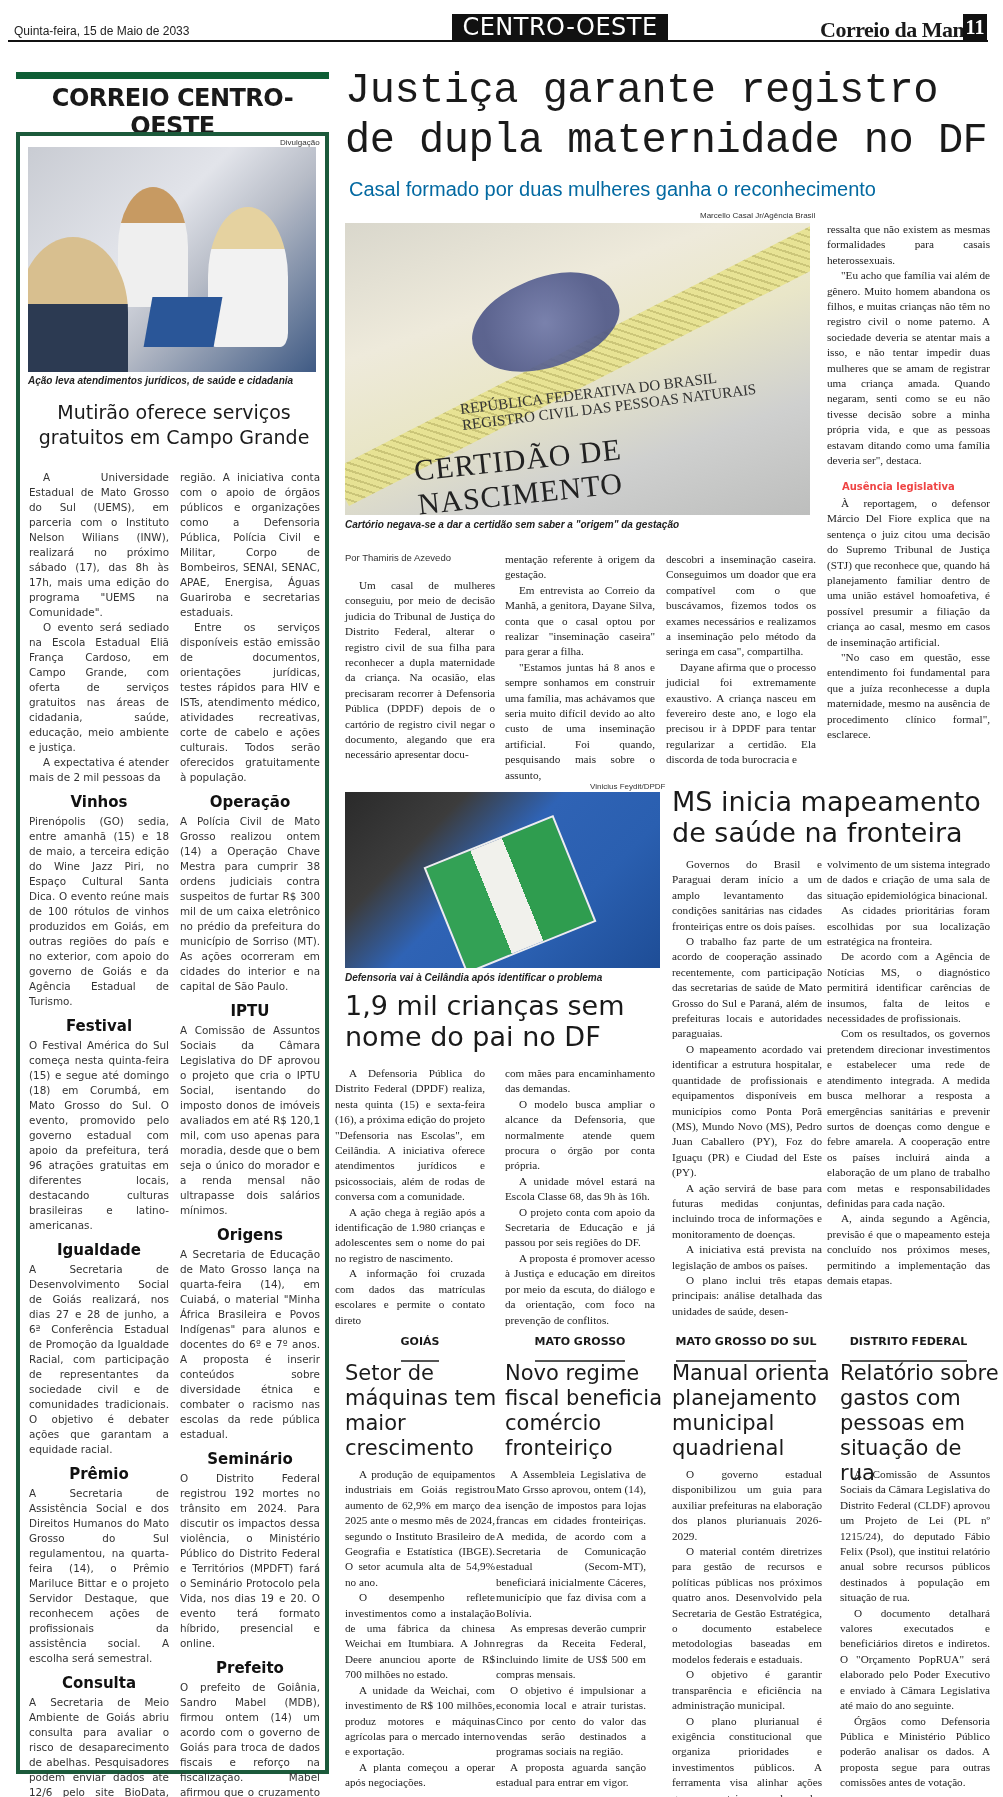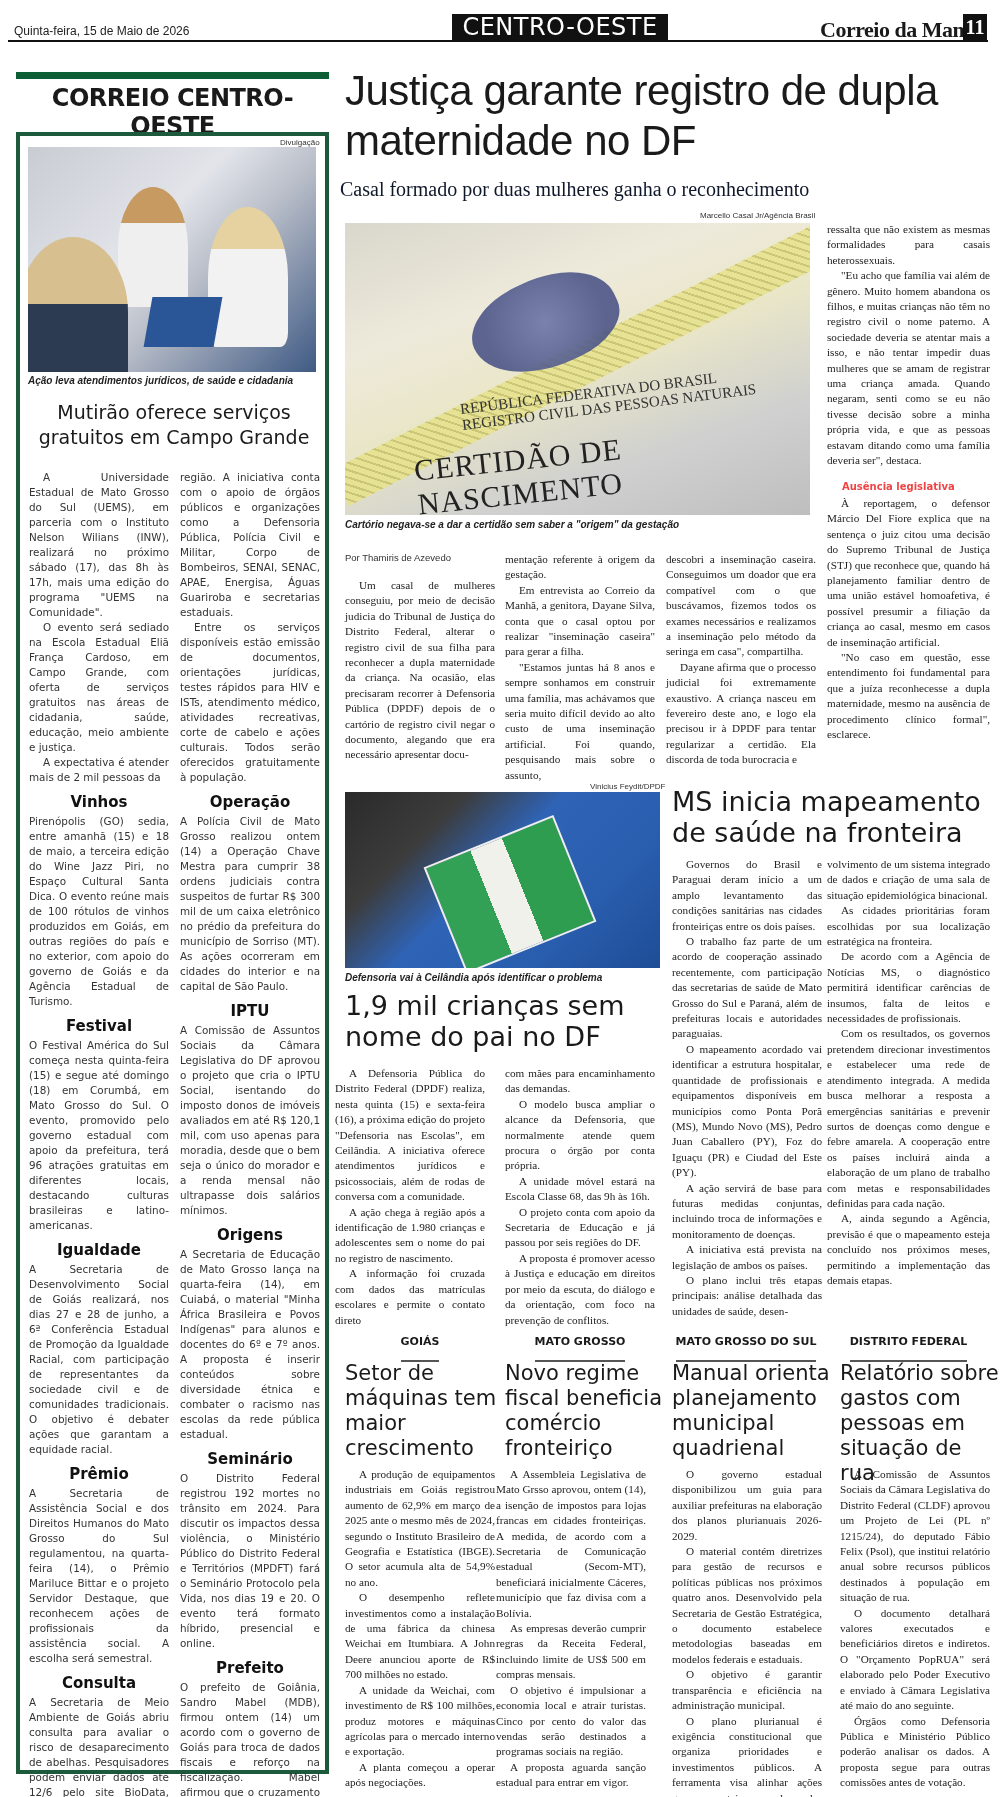--- a/index.html
+++ b/index.html
@@ -20,22 +20,22 @@
   .person{position:absolute;border-radius:50% 50% 10% 10%}
   #lb-caption{left:28px;top:375px;width:290px;font-size:10px;font-style:italic;font-weight:bold;color:#222}
   #lb-headline{left:24px;top:400px;width:300px;text-align:center;font-family:"DejaVu Sans",sans-serif;font-size:19px;line-height:25px}
   .lcol{font-family:"DejaVu Sans",sans-serif;font-size:10.4px;line-height:15px;color:#333;text-align:justify;width:140px}
   .lcol p{text-indent:14px}
   .lcol p.ni{text-indent:0}
   .lcol h4{font-family:"DejaVu Sans",sans-serif;font-weight:bold;font-size:15px;text-align:center;color:#111;margin:10px 0 4px}
   #lcolA{left:29px;top:470px}
   #lcolB{left:180px;top:470px}
   
-  #main-h1{left:345px;top:66px;width:650px;font-family:Liberation Sans, sans-serif;font-size:42px;line-height:50px;letter-spacing:-0.5px;font-weight:500}
-  #main-sub{left:340px;top:178px;width:640px;font-family:Liberation Serif, serif;font-size:20px;font-weight:300;color:#0f172a}
+  #main-h1{left:345px;top:66px;width:650px;font-family:Liberation Mono, monospace;font-size:42px;line-height:50px;letter-spacing:-0.5px;font-weight:500}
+  #main-sub{left:349px;top:178px;width:640px;font-family:Liberation Sans, sans-serif;font-size:20px;font-weight:300;color:#0369a1}
   #main-credit{left:700px;top:211px;font-size:8px;color:#333}
   #main-photo{left:345px;top:223px;width:465px;height:292px;background:linear-gradient(160deg,#d9d7cc 0%,#eeeadb 30%,#e9e6c8 50%,#cfd0cf 75%,#bdbebd 100%);overflow:hidden}
   #cert-text{left:70px;top:210px;font-family:"Liberation Serif",serif;font-size:30px;color:#222;transform:rotate(-6deg);letter-spacing:1px}
   #cert-text2{left:115px;top:160px;font-family:"Liberation Serif",serif;font-size:15px;color:#333;transform:rotate(-7deg);line-height:16px}
   #cert-seal{left:125px;top:55px;width:150px;height:90px;background:radial-gradient(circle,#6d76a8 0%,#4c5587 70%);border-radius:45% 55% 40% 60%;transform:rotate(-25deg);opacity:0.9}
   #cert-band{left:-40px;top:100px;width:640px;height:40px;background:repeating-linear-gradient(45deg,#e7e28a 0 5px,#c6c06a 5px 7px);transform:rotate(-27deg);opacity:0.85}
   #main-caption{left:345px;top:519px;font-size:10px;font-style:italic;font-weight:bold;color:#222}
   .serif{font-family:"Liberation Serif",serif;font-size:11.2px;line-height:15.4px;color:#222;text-align:justify}
   .serif p{text-indent:14px}
   .serif p.ni{text-indent:0}
@@ -64,21 +64,21 @@
   #b1tag{left:345px;top:1331px} #b2tag{left:505px;top:1331px} #b3tag{left:666px;top:1331px;width:160px} #b4tag{left:827px;top:1331px;width:163px}
   #b1h{left:345px;top:1361px} #b2h{left:505px;top:1361px} #b3h{left:672px;top:1361px} #b4h{left:840px;top:1361px}
   #b1c{left:345px;top:1467px;width:150px}
   #b2c{left:496px;top:1467px;width:150px}
   #b3c{left:672px;top:1467px;width:150px}
   #b4c{left:840px;top:1467px;width:150px}
 </style>
 </head>
 <body>
 
-<div class="abs" id="hdr-date">Quinta-feira, 15 de Maio de 2026</div>
+<div class="abs" id="hdr-date">Quinta-feira, 15 de Maio de 2033</div>
 <div class="abs" id="hdr-section">CENTRO-OESTE</div>
 <div class="abs" id="hdr-brand">Correio da Manhã</div>
 <div class="abs" id="hdr-page">11</div>
 <div class="abs" id="hdr-rule"></div>
 
 <div class="abs" id="lb-bar"></div>
 <div class="abs" id="lb-title">CORREIO CENTRO-OESTE</div>
 <div class="abs" id="lb-box"></div>
 <div class="abs" id="lb-credit">Divulgação</div>
 <div class="abs" id="lb-photo">

